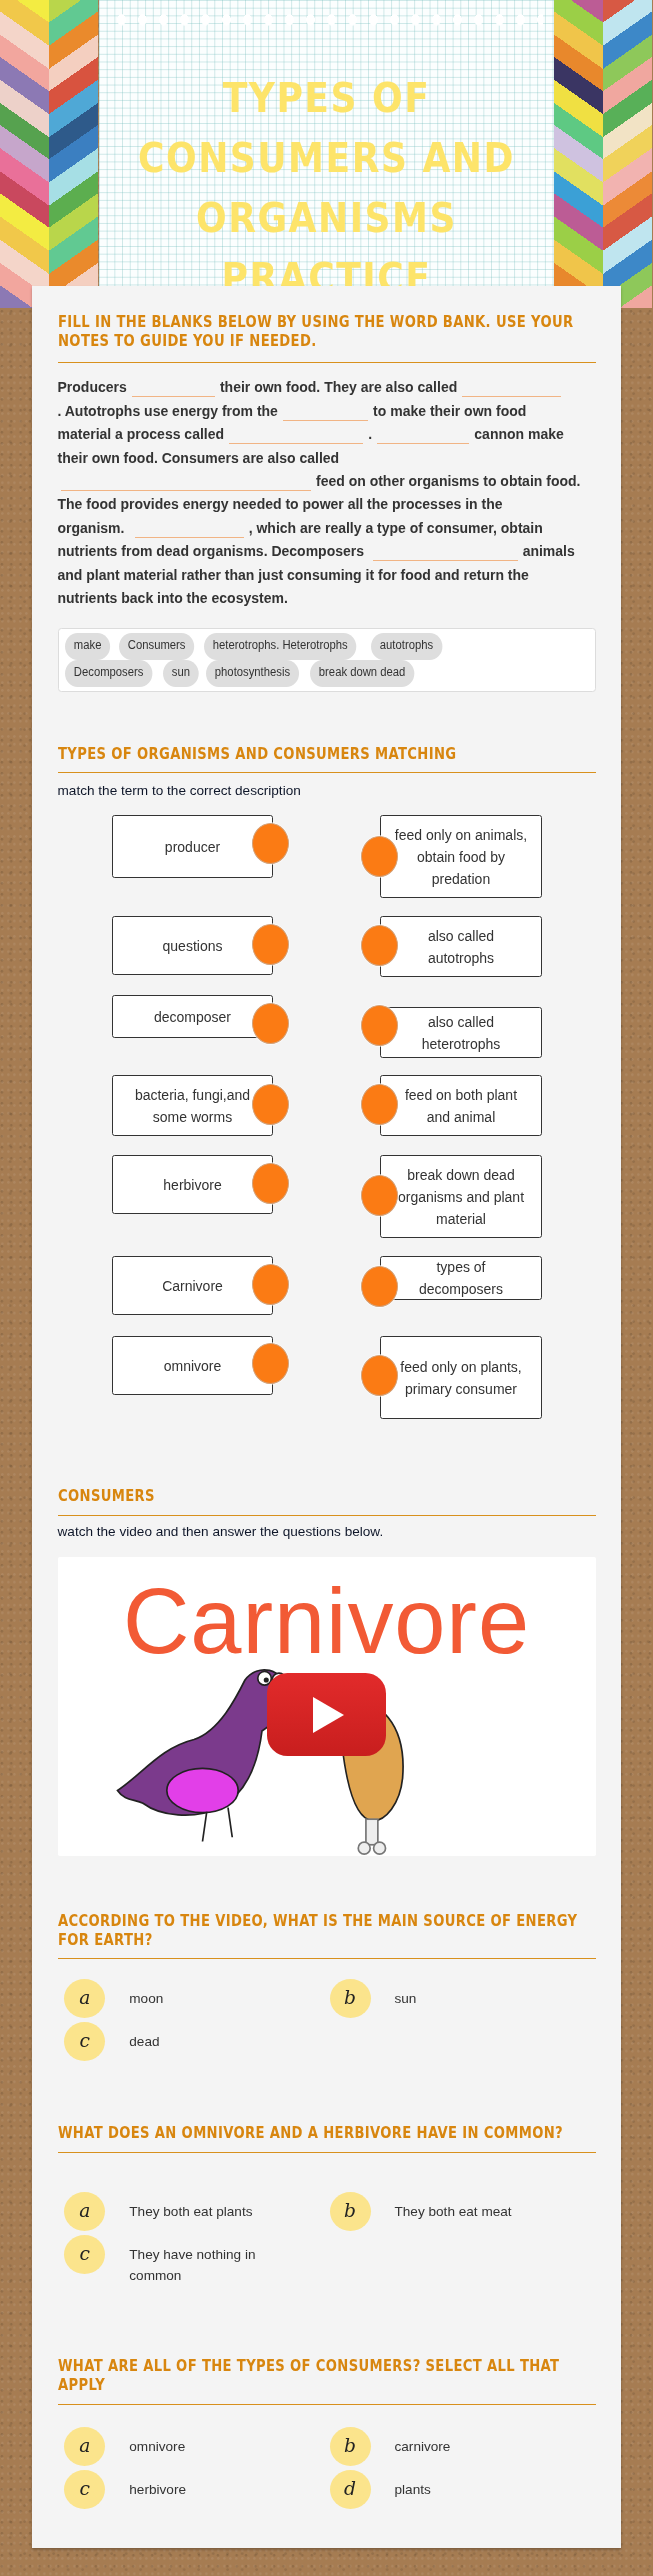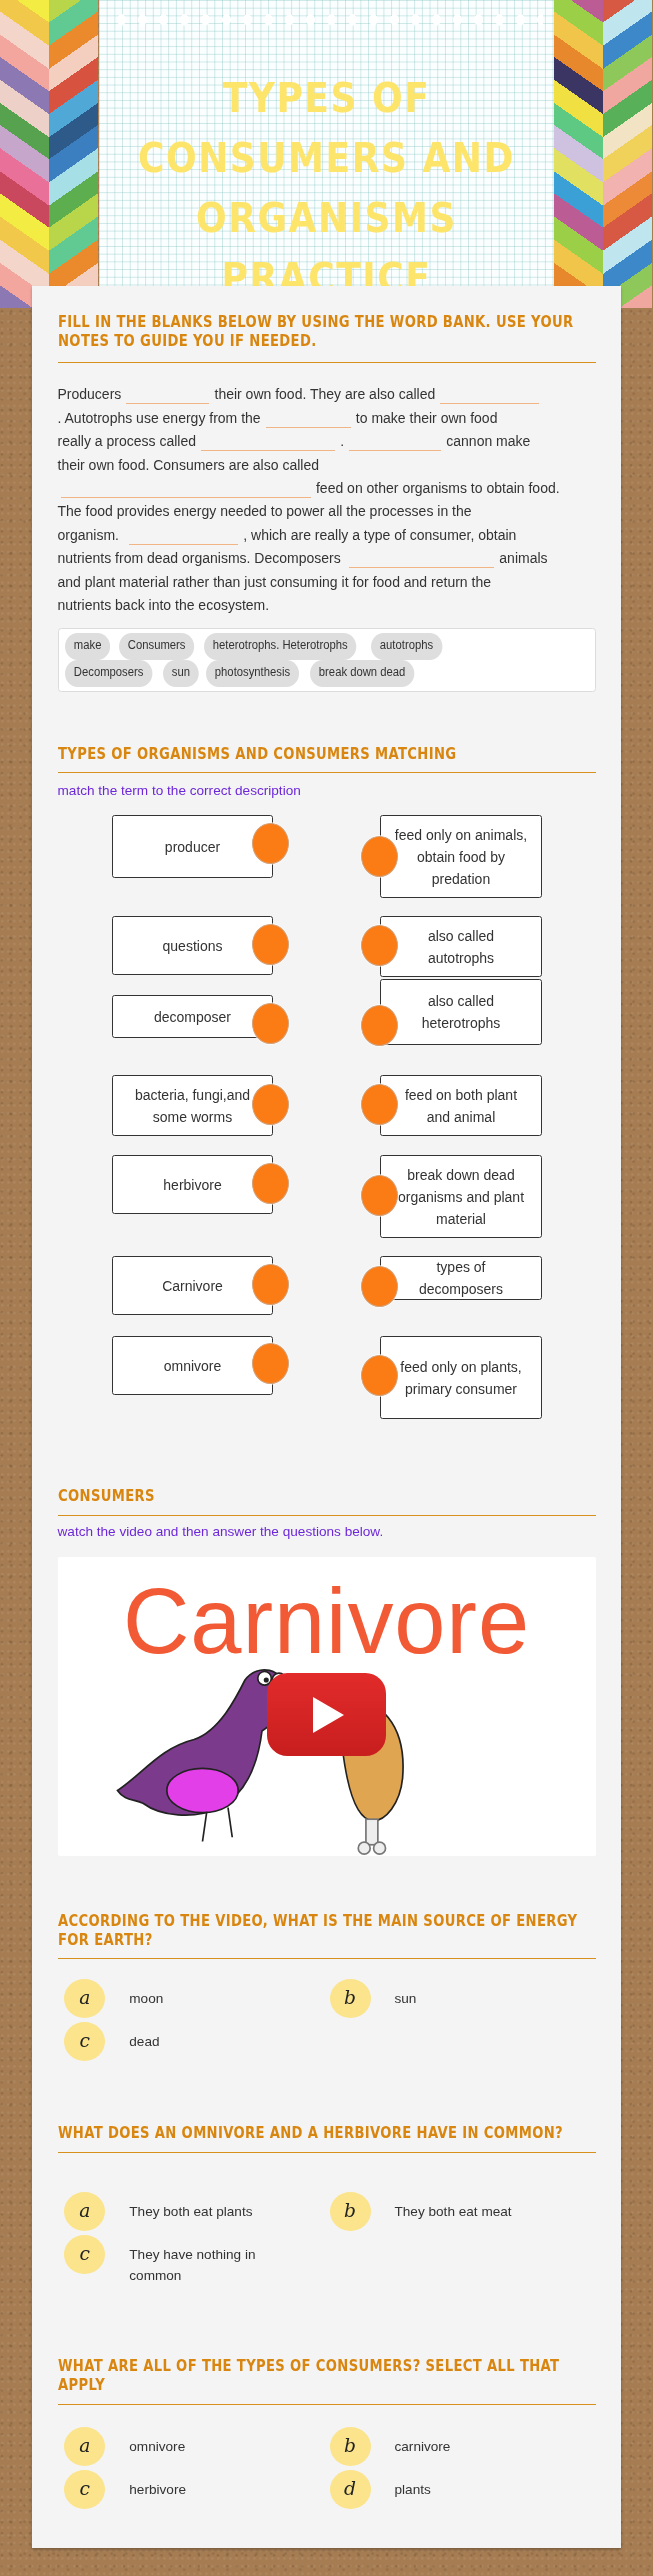--- a/index.html
+++ b/index.html
@@ -101,21 +101,21 @@
     letter-spacing: 0.4px;
     transform: scaleX(0.86);
     transform-origin: left center;
     width: 116%;
   }
   .sec-rule {
     height: 0.9px; background: #d8901c; width: 538px;
   }
   .body-text {
     font-family: "Liberation Sans", sans-serif;
-    font-size: 13.6px; color: #6d28d9;
+    font-size: 13.6px; color: #0f172a;
   }
 
   
   .fib-para {
     font-family: "Liberation Sans", sans-serif;
     font-size: 14px; line-height: 23.4px; color: #333;
   }
   .blank {
     display: inline-block;
     border-bottom: 1.3px solid #f1b484;
@@ -235,24 +235,24 @@
       <div class="half b"></div>
   </div>
   <div class="banner-title">Types of Consumers and Organisms Practice</div>
 </div>
 
 <div class="card">
 
   <div class="section" style="top:27px;">
     <div class="sec-title">Fill in the blanks below by using the word bank.  Use your notes to guide you if needed.</div>
     <div class="sec-rule" style="margin-top:12px;"></div>
-    <div class="fib-para" style="margin-top:20px;">
+    <div class="fib-para" style="margin-top:13px;font-weight:bold;">
       <span>Producers</span><span class="blank" style="width:83px;"></span><span>their own food. They are also called</span><span class="blank" style="width:99px;"></span><br>
       <span>. Autotrophs use energy from the</span><span class="blank" style="width:85px;"></span><span>to make their own food</span><br>
-      <span>really a process called</span><span class="blank" style="width:134px;"></span><span>.</span><span class="blank" style="width:92px;"></span><span>cannon make</span><br>
+      <span>material a process called</span><span class="blank" style="width:134px;"></span><span>.</span><span class="blank" style="width:92px;"></span><span>cannon make</span><br>
       <span>their own food. Consumers are also called</span><br>
       <span class="blank" style="width:250px;margin-left:3.4px;"></span><span>feed on other organisms to obtain food.</span><br>
       <span>The food provides energy needed to power all the processes in the</span><br>
       <span>organism.</span><span class="blank" style="width:109px;margin-left:10.2px;"></span><span>, which are really a type of consumer, obtain</span><br>
       <span>nutrients from dead organisms. Decomposers</span><span class="blank" style="width:145px;margin-left:8.5px;"></span><span>animals</span><br>
       <span>and plant material rather than just consuming it for food and return the</span><br>
       <span>nutrients back into the ecosystem.</span>
     </div>
   </div>
 
@@ -300,21 +300,21 @@
   <div class="dot" style="left:220px;top:877px;"></div>
   <div class="dot" style="left:220px;top:978px;"></div>
   <div class="dot" style="left:220px;top:1057px;"></div>
 
   <div class="match-box r" style="top:529px;height:83px;">
       <span>feed only on animals, obtain food by predation</span>
     </div>
   <div class="match-box r" style="top:630px;height:61px;">
       <span>also called autotrophs</span>
     </div>
-  <div class="match-box r" style="top:693px;height:66px;">
+  <div class="match-box r" style="top:721px;height:51px;">
       <span>also called heterotrophs</span>
     </div>
   <div class="match-box r" style="top:789px;height:61px;">
       <span>feed on both plant and animal</span>
     </div>
   <div class="match-box r" style="top:869px;height:83px;">
       <span>break down dead organisms and plant material</span>
     </div>
   <div class="match-box r" style="top:970px;height:44px;">
       <span>types of decomposers</span>

